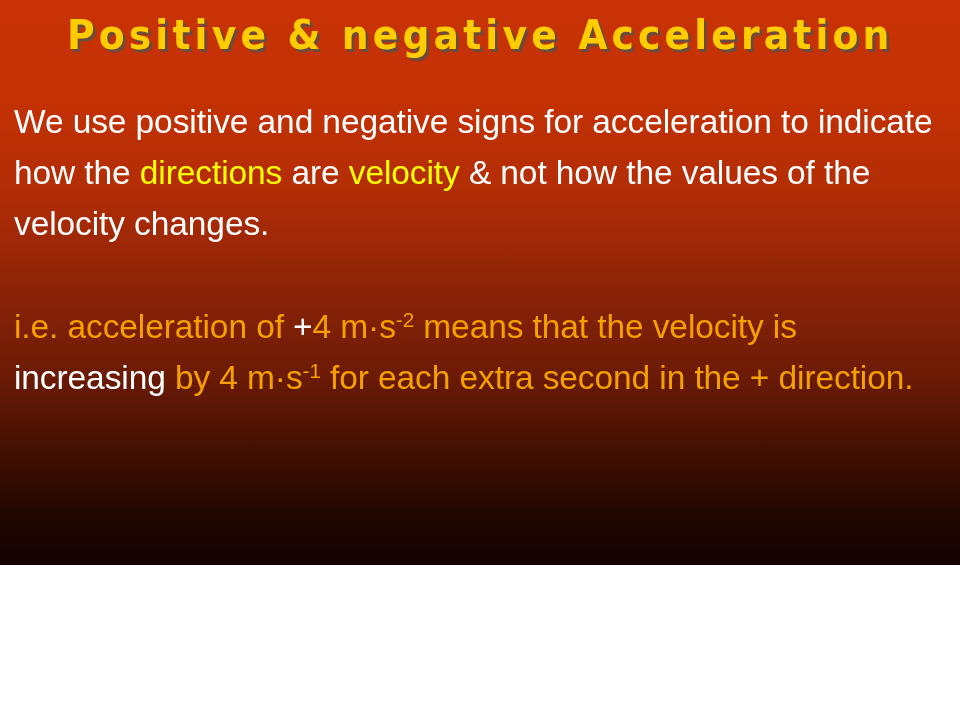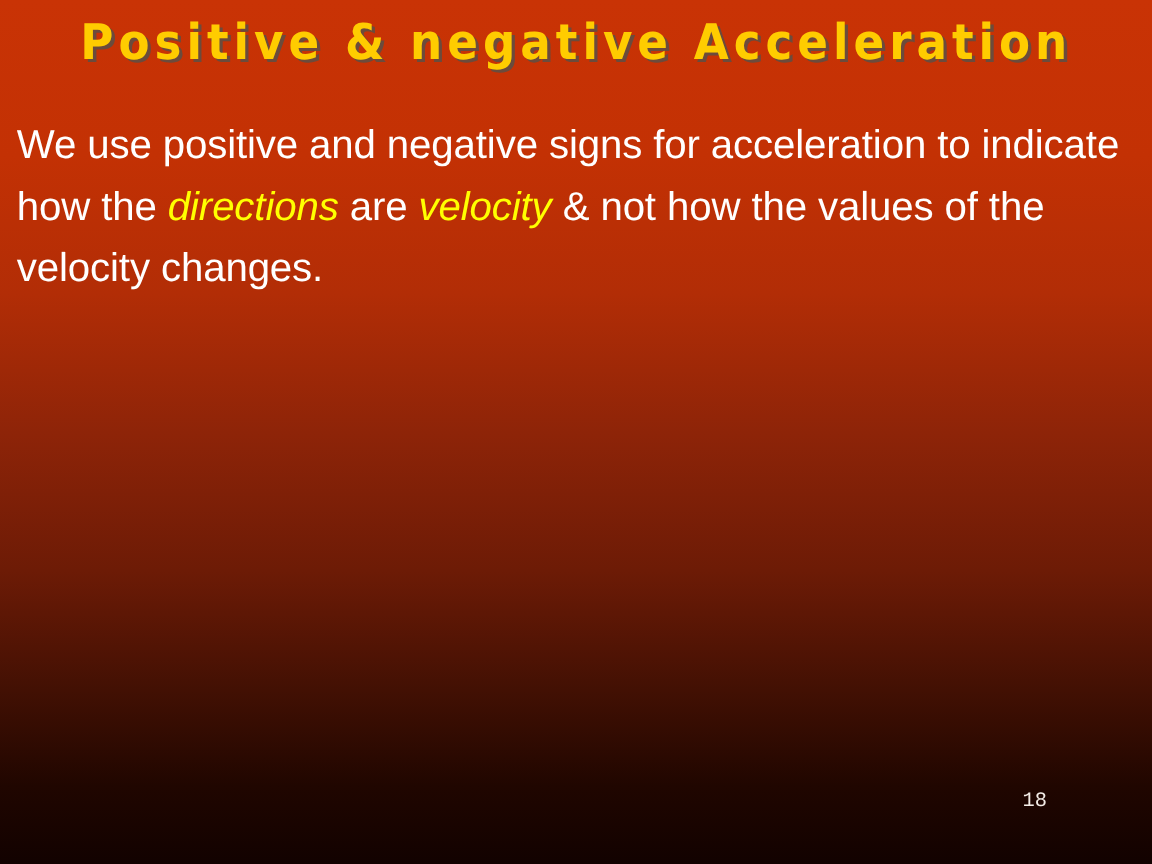--- a/index.html
+++ b/index.html
@@ -9,21 +9,21 @@
   body {
     width: 960px;
     height: 720px;
     overflow: hidden;
     font-family: "Liberation Sans", sans-serif;
   }
 
   #slide {
     position: relative;
     width: 960px;
-    height: 720px;
+    height: 565px;
     background: linear-gradient(to bottom,
         #c93305 0%,
         #c33104 18%,
         #b22d06 34%,
         #8e2408 50%,
         #6d1b06 66%,
         #421003 80%,
         #200600 91%,
         #120200 100%);
     overflow: hidden;
@@ -64,21 +64,21 @@
     letter-spacing: -0.1px;
     margin: 0;
     white-space: pre-wrap;
   }
   .para.white  { color: #ffffff; }
   .para.orange { color: #f5a000; }
 
   .spacer { height: 52px; }
   .spacer-sm { height: 28px; }
 
-  .hl-yellow { color: #ffff00; font-style: italic; }
+  .hl-yellow { color: #ffff00; }
   .hl-white  { color: #ffffff; }
 
   sup {
     font-size: 0.62em;
     line-height: 0;
     vertical-align: 0.52em;
   }
 
   
   #slide-number {
@@ -99,20 +99,21 @@
   <div id="title-bar">
     <div id="slide-title">Positive &amp; negative Acceleration</div>
   </div>
 
   <div id="body-copy">
 
     <p class="para white"><span>We use positive and negative signs for acceleration to indicate how the </span><span class="hl-yellow">directions</span><span> are </span><span class="hl-yellow">velocity</span><span> &amp; not how the values of the velocity changes.</span></p>
 
     <div class="spacer"></div>
 
+    <p class="para orange"><span>i.e. acceleration of </span><span class="hl-white">+</span><span>4 m·s</span><sup>-2</sup><span> means that the velocity is </span><span class="hl-white">increasing</span><span> by 4 m·s</span><sup>-1</sup><span> for each extra second in the + direction.</span></p>
 
     <div class="spacer-sm"></div>
 
 
   </div>
 
   <div id="slide-number">18</div>
 
 </div>
 

